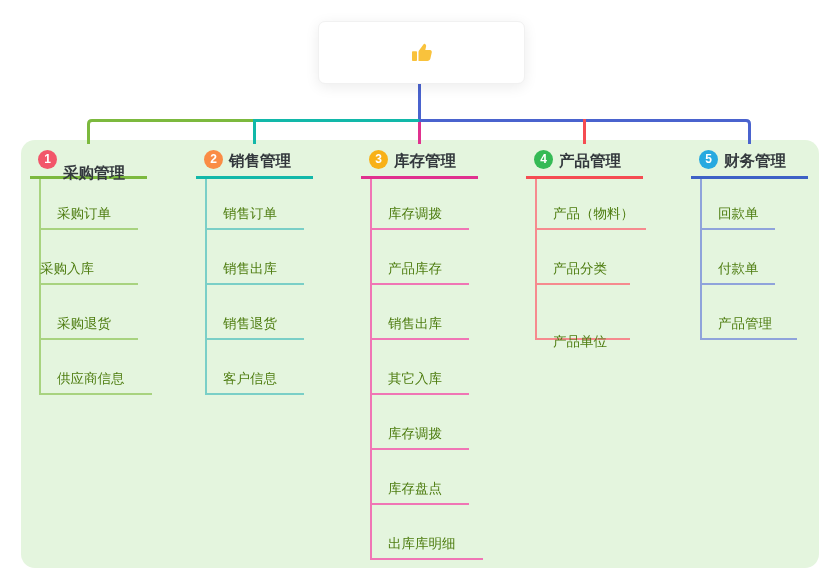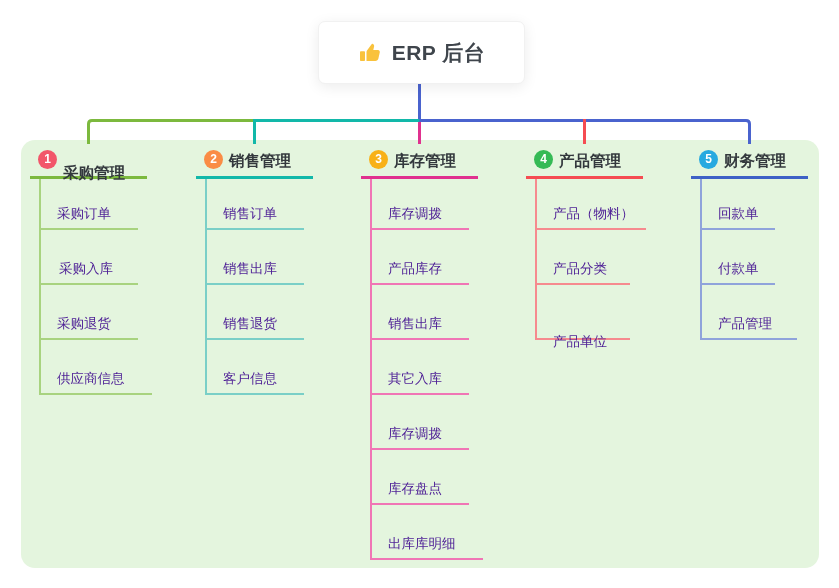--- a/index.html
+++ b/index.html
@@ -10,21 +10,21 @@
   .root-card{position:absolute;left:318px;top:21px;width:205px;height:61px;background:#ffffff;
              border:1px solid #f1f1f1;border-radius:7px;box-shadow:0 3px 14px rgba(0,0,0,0.08);
              display:flex;align-items:center;justify-content:center;gap:10px;cursor:default;}
   .root-title{font-size:21px;font-weight:600;color:#3f454c;letter-spacing:0.5px;}
   .thumb{width:24px;height:24px;display:block;}
   .badge{position:absolute;width:19px;height:19px;border-radius:50%;color:#ffffff;
          font-size:12px;font-weight:bold;line-height:19px;text-align:center;}
   .branch-title{position:absolute;height:21px;line-height:21px;font-size:15.5px;
                 font-weight:600;color:#33383d;white-space:nowrap;}
   .item-label{position:absolute;height:22px;line-height:22px;font-size:13.5px;
-              color:#4c1d95;white-space:nowrap;}
+              color:#4d7c0f;white-space:nowrap;}
 </style>
 </head>
 <body>
 
 <div class="canvas">
 
   <div class="panel" style="background: rgb(228, 245, 222);"></div>
 
   <svg class="overlay" viewBox="0 0 839 588" xmlns="http://www.w3.org/2000/svg" fill="none">
 
@@ -69,40 +69,39 @@
     <path d="M701 179 V340" stroke-width="2" stroke="#8fa3db"></path>
     <path d="M701 229 H775" stroke-width="2" stroke="#8fa3db"></path>
     <path d="M701 284 H775" stroke-width="2" stroke="#8fa3db"></path>
     <path d="M701 339 H797" stroke-width="2" stroke="#8fa3db"></path>
   </svg>
 
   <div class="root-card">
     <svg class="thumb" viewBox="0 0 24 24">
       <path d="M2.8 10.2h3.4c.5 0 .8.4.8.8v8.2c0 .5-.4.8-.8.8H2.8c-.5 0-.8-.4-.8-.8V11c0-.5.4-.8.8-.8zm5.7 9.8V10.9c0-.5.2-1.1.5-1.5l4.4-6c.4-.5 1-.7 1.6-.4.9.4 1.3 1.4 1.1 2.4l-.8 3.6h4.7c1.2 0 2 1.1 1.8 2.2l-1.4 6.4c-.3 1.4-1.6 2.4-3 2.4H8.5z" fill="#f9c23c"></path>
     </svg>
-    <span class="root-title">ERP 后台</span>
   </div>
 
   <span class="badge" style="left: 38px; top: 150px; background: rgb(242, 86, 106);">1</span>
   <span class="branch-title" style="left:63px;top:150px;margin-top:12px;">采购管理</span>
 
   <span class="badge" style="left: 204px; top: 150px; background: rgb(250, 140, 69);">2</span>
   <span class="branch-title" style="left:229px;top:150px;">销售管理</span>
 
   <span class="badge" style="left: 369px; top: 150px; background: rgb(248, 177, 23);">3</span>
   <span class="branch-title" style="left:394px;top:150px;">库存管理</span>
 
   <span class="badge" style="left: 534px; top: 150px; background: rgb(53, 186, 85);">4</span>
   <span class="branch-title" style="left:559px;top:150px;">产品管理</span>
 
   <span class="badge" style="left: 699px; top: 150px; background: rgb(39, 169, 224);">5</span>
   <span class="branch-title" style="left:724px;top:150px;">财务管理</span>
 
   <span class="item-label" style="left:57px;top:203px;">采购订单</span>
-  <span class="item-label" style="left:59px;top:258px;text-align:right;">采购入库</span>
+  <span class="item-label" style="left:40px;top:258px;text-align:right;">采购入库</span>
   <span class="item-label" style="left:57px;top:313px;">采购退货</span>
   <span class="item-label" style="left:57px;top:368px;">供应商信息</span>
 
   <span class="item-label" style="left:223px;top:203px;">销售订单</span>
   <span class="item-label" style="left:223px;top:258px;">销售出库</span>
   <span class="item-label" style="left:223px;top:313px;">销售退货</span>
   <span class="item-label" style="left:223px;top:368px;">客户信息</span>
 
   <span class="item-label" style="left:388px;top:203px;">库存调拨</span>
   <span class="item-label" style="left:388px;top:258px;">产品库存</span>

